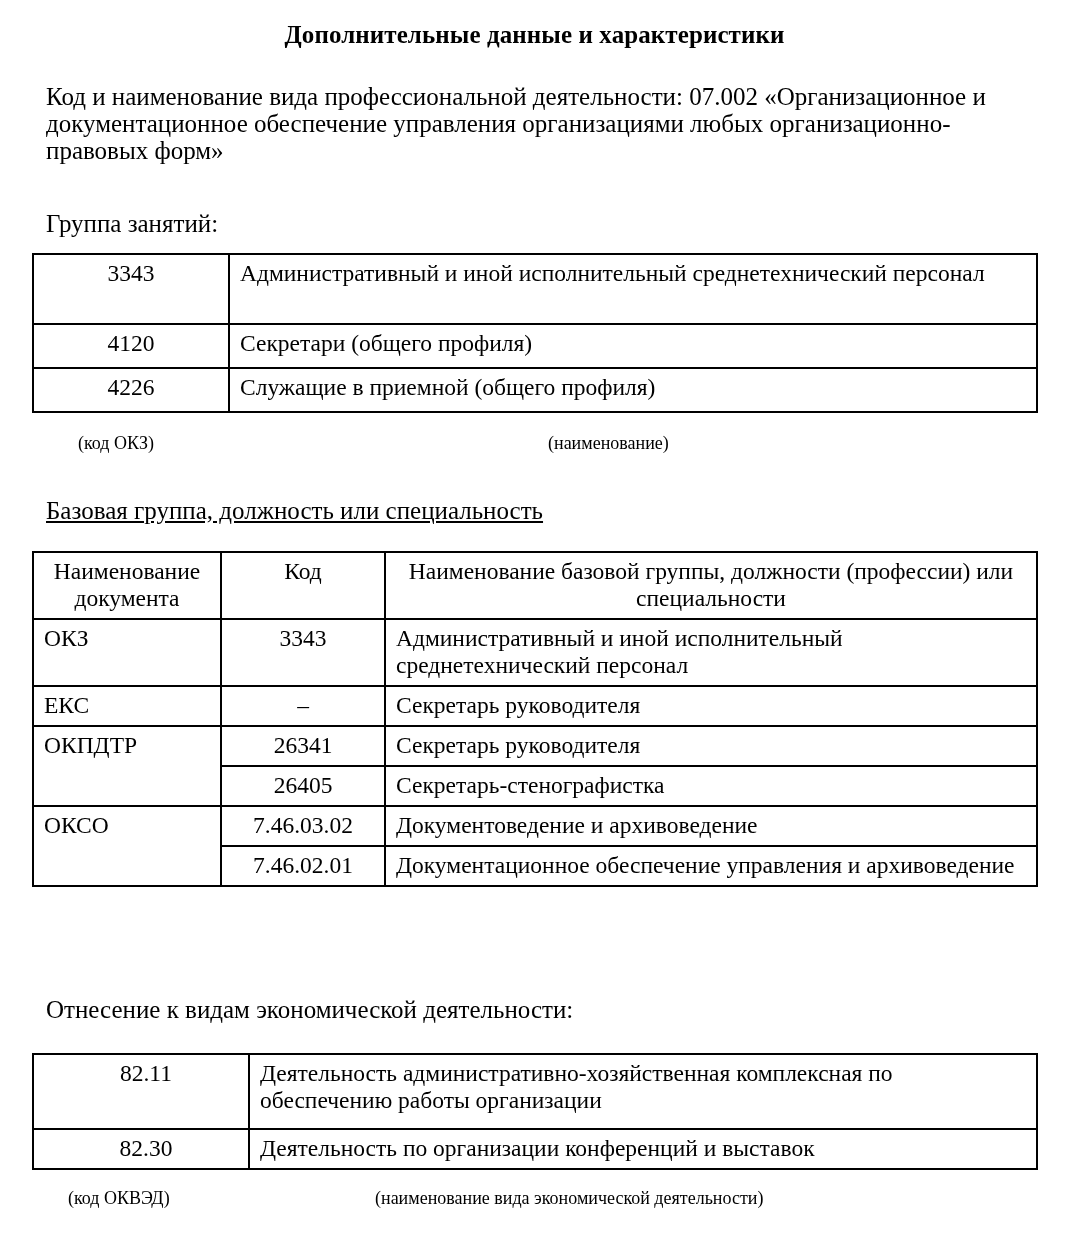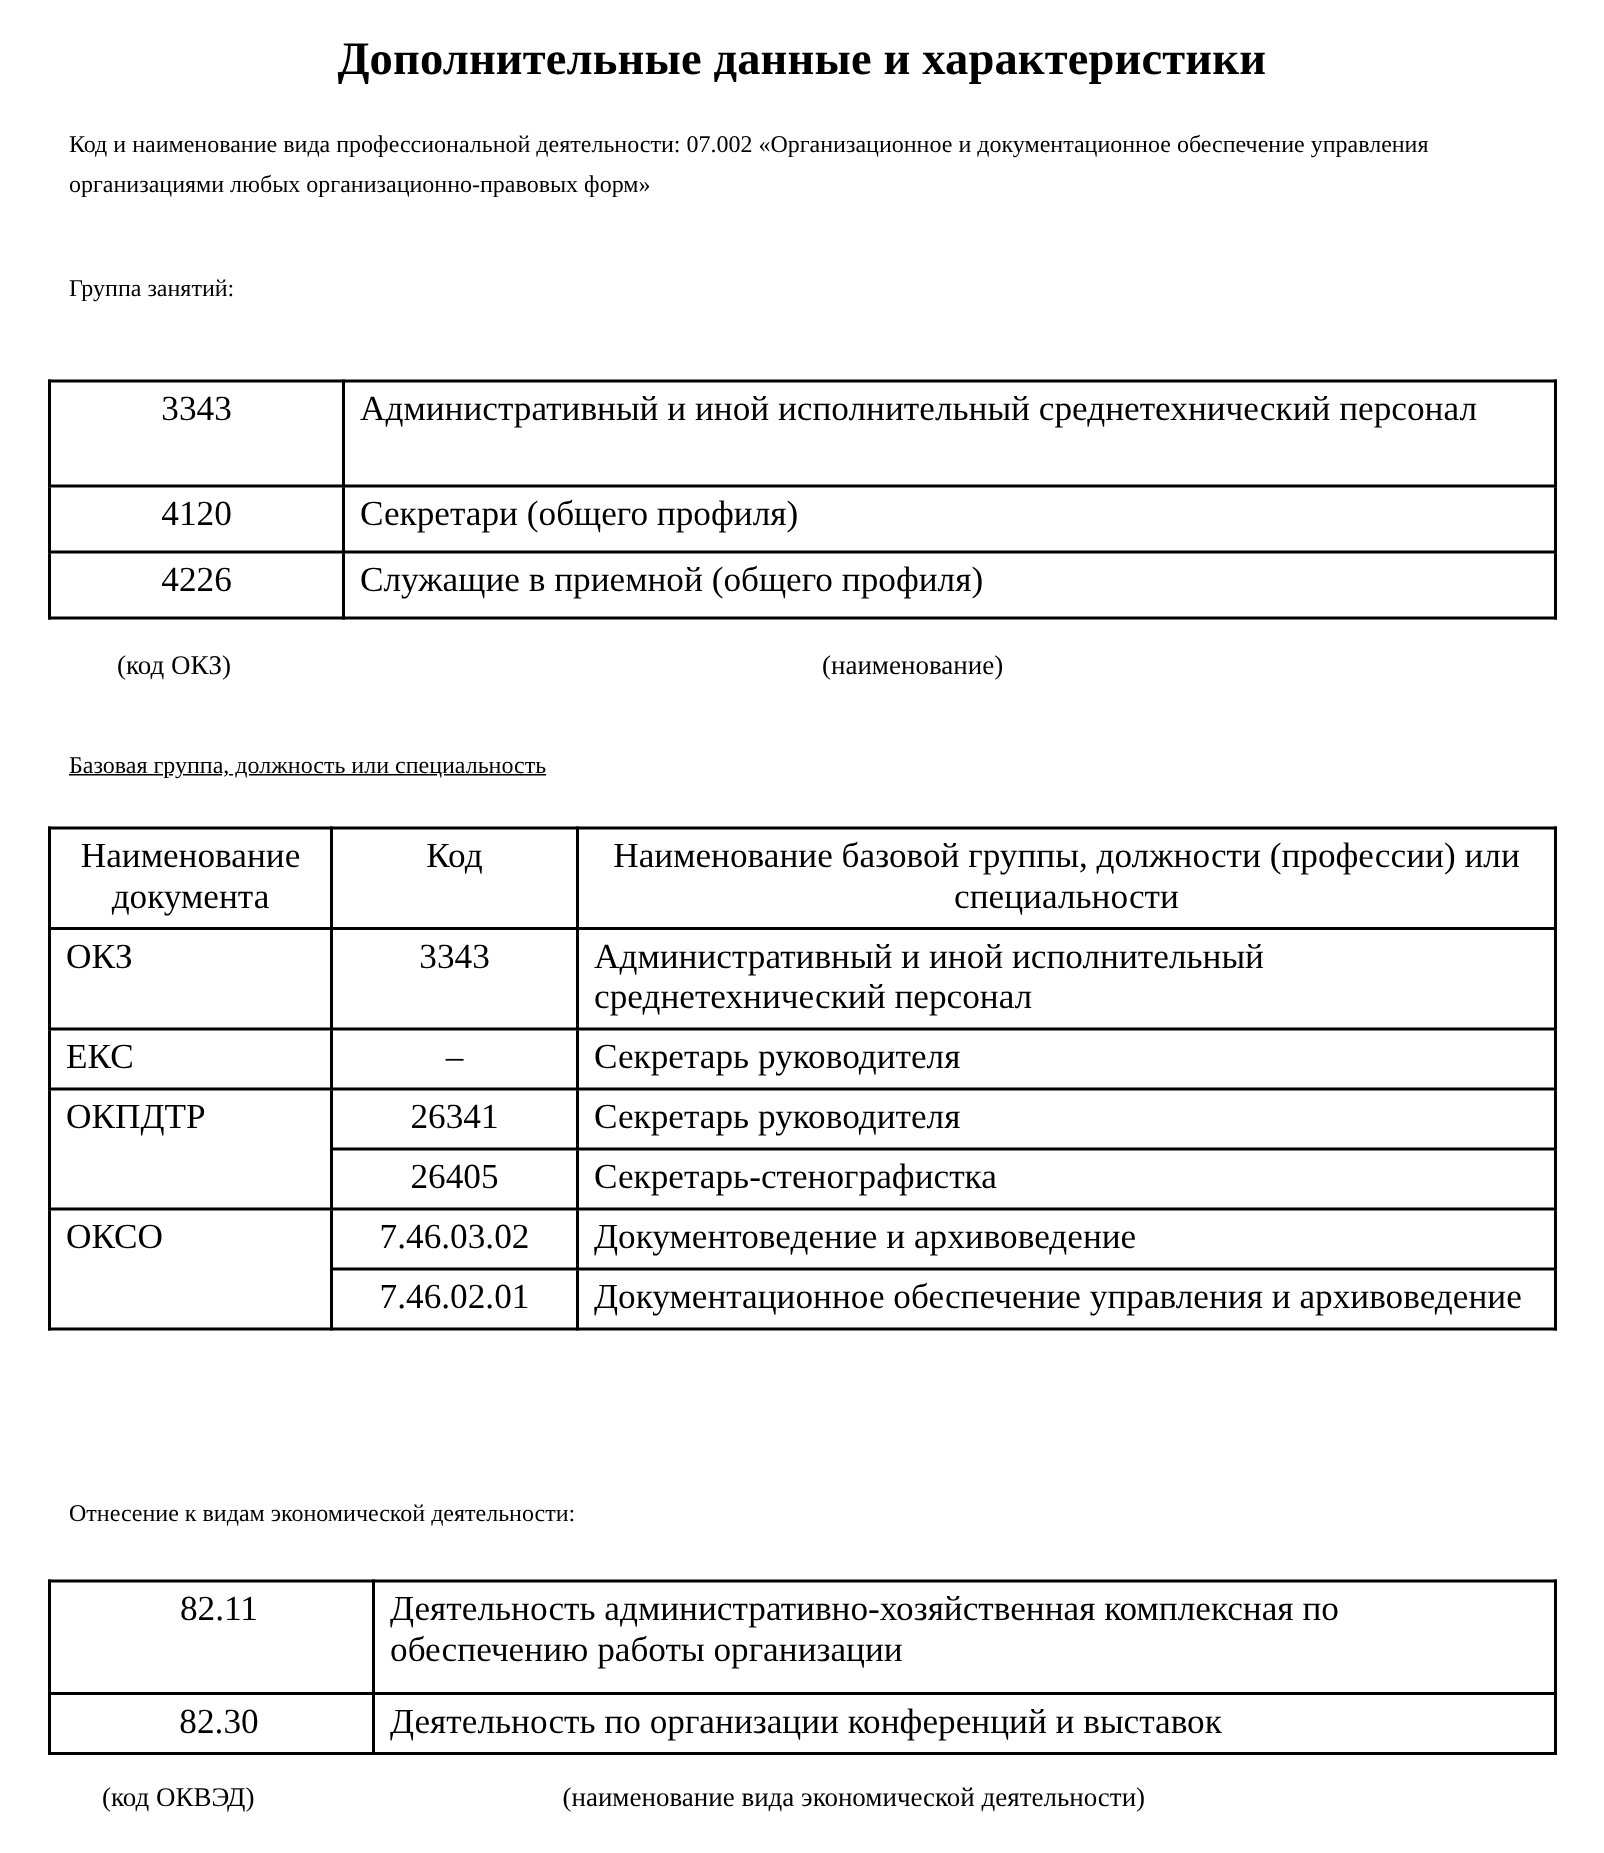--- a/index.html
+++ b/index.html
@@ -23,37 +23,37 @@
     box-sizing: border-box;
   }
 
   
   .doc-title {
     position: absolute;
     left: 0;
     top: 20px;
     width: 1069px;
     text-align: center;
-    font-size: 31px;
+    font-size: 25px;
     font-weight: bold;
     letter-spacing: 0.1px;
     line-height: 1.2;
   }
 
   
   .para {
     position: absolute;
     left: 46px;
     width: 960px;
-    font-size: 16px;
+    font-size: 25px;
     line-height: 27px;
     text-align: left;
   }
   .para-intro  { top: 83px;  width: 970px; }
-  .para-group  { top: 179px; }
+  .para-group  { top: 210px; }
   .para-base   { top: 497px; text-decoration: underline; }
   .para-econ   { top: 996px; }
 
   
   .caption-row {
     position: absolute;
     font-size: 18px;
     line-height: 27px;
     white-space: nowrap;
   }

